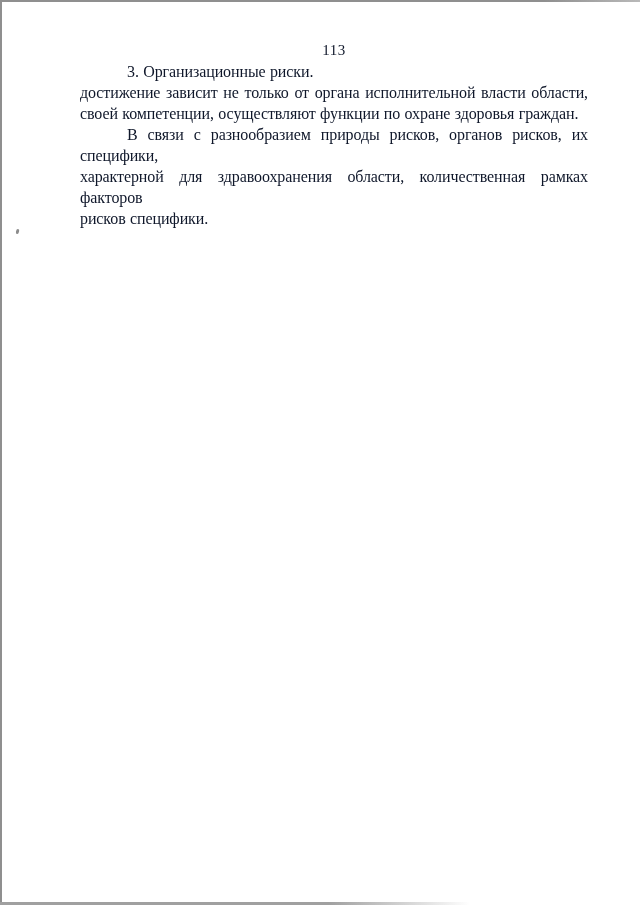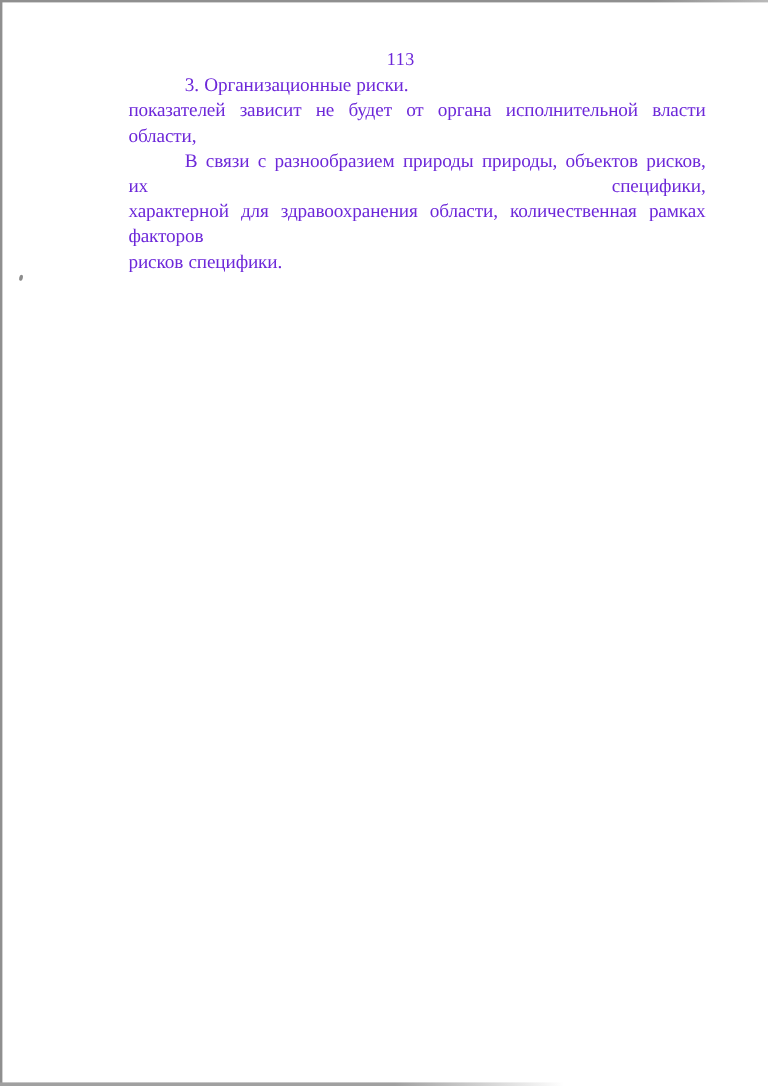--- a/index.html
+++ b/index.html
@@ -6,41 +6,40 @@
   body {
     width: 640px; height: 905px;
     background: #ffffff;
     overflow: hidden;
   }
   .page {
     position: relative;
     width: 560px; height: 905px;
     background: #ffffff;
     font-family: "Liberation Serif", "DejaVu Serif", serif;
-    color: #6d28d9;
+    color: #0f172a;
   }
   .page-number {
     position: absolute;
     top: 42px; left: 80px; width: 508px;
     text-align: center;
     font-size: 15px; line-height: 16px;
     letter-spacing: 0.5px;
   }
   .text-block {
     position: absolute;
     top: 61px; left: 80px; width: 508px;
     font-size: 16px; line-height: 21px;
     letter-spacing: -0.1px;
     word-spacing: 0.5px;
   }
   .line {
     text-align: justify;
     text-align-last: left;
     white-space: normal;
-    margin-left: 27px;
   }
   .line.j { text-align-last: justify; }
   .line.ind { text-indent: 47px; }
   .edge-top {
     position: absolute; top: 0; left: 0;
     width: 640px; height: 2px;
     background: linear-gradient(to right, #8f8f8f 85%, #b9b9b9);
   }
   .edge-left {
     position: absolute; top: 0; left: 0;
@@ -64,26 +63,27 @@
 <body>
 
 <div class="page">
   <div class="page-number">113</div>
 
   <div class="text-block" id="paragraphs">
       <div class="paragraph">
         <div class="line ind">3. Организационные риски.</div>
       </div>
       <div class="paragraph">
-        <div class="line j">показателей зависит не будет от органа исполнительной власти области,</div>
+        <div class="line j">достижение зависит не только от органа исполнительной власти области,</div>
+        <div class="line">своей компетенции, осуществляют функции по охране здоровья граждан.</div>
       </div>
       <div class="paragraph">
       </div>
       <div class="paragraph">
-        <div class="line ind j">В связи с разнообразием природы природы, объектов рисков, их специфики,</div>
+        <div class="line ind j">В связи с разнообразием природы рисков, органов рисков, их специфики,</div>
         <div class="line j">характерной для здравоохранения области, количественная рамках факторов</div>
         <div class="line">рисков специфики.</div>
       </div>
     </div>
 
   <div class="edge-top"></div>
   <div class="edge-left"></div>
   <div class="edge-bottom"></div>
   <div class="speck"></div>
 </div>

